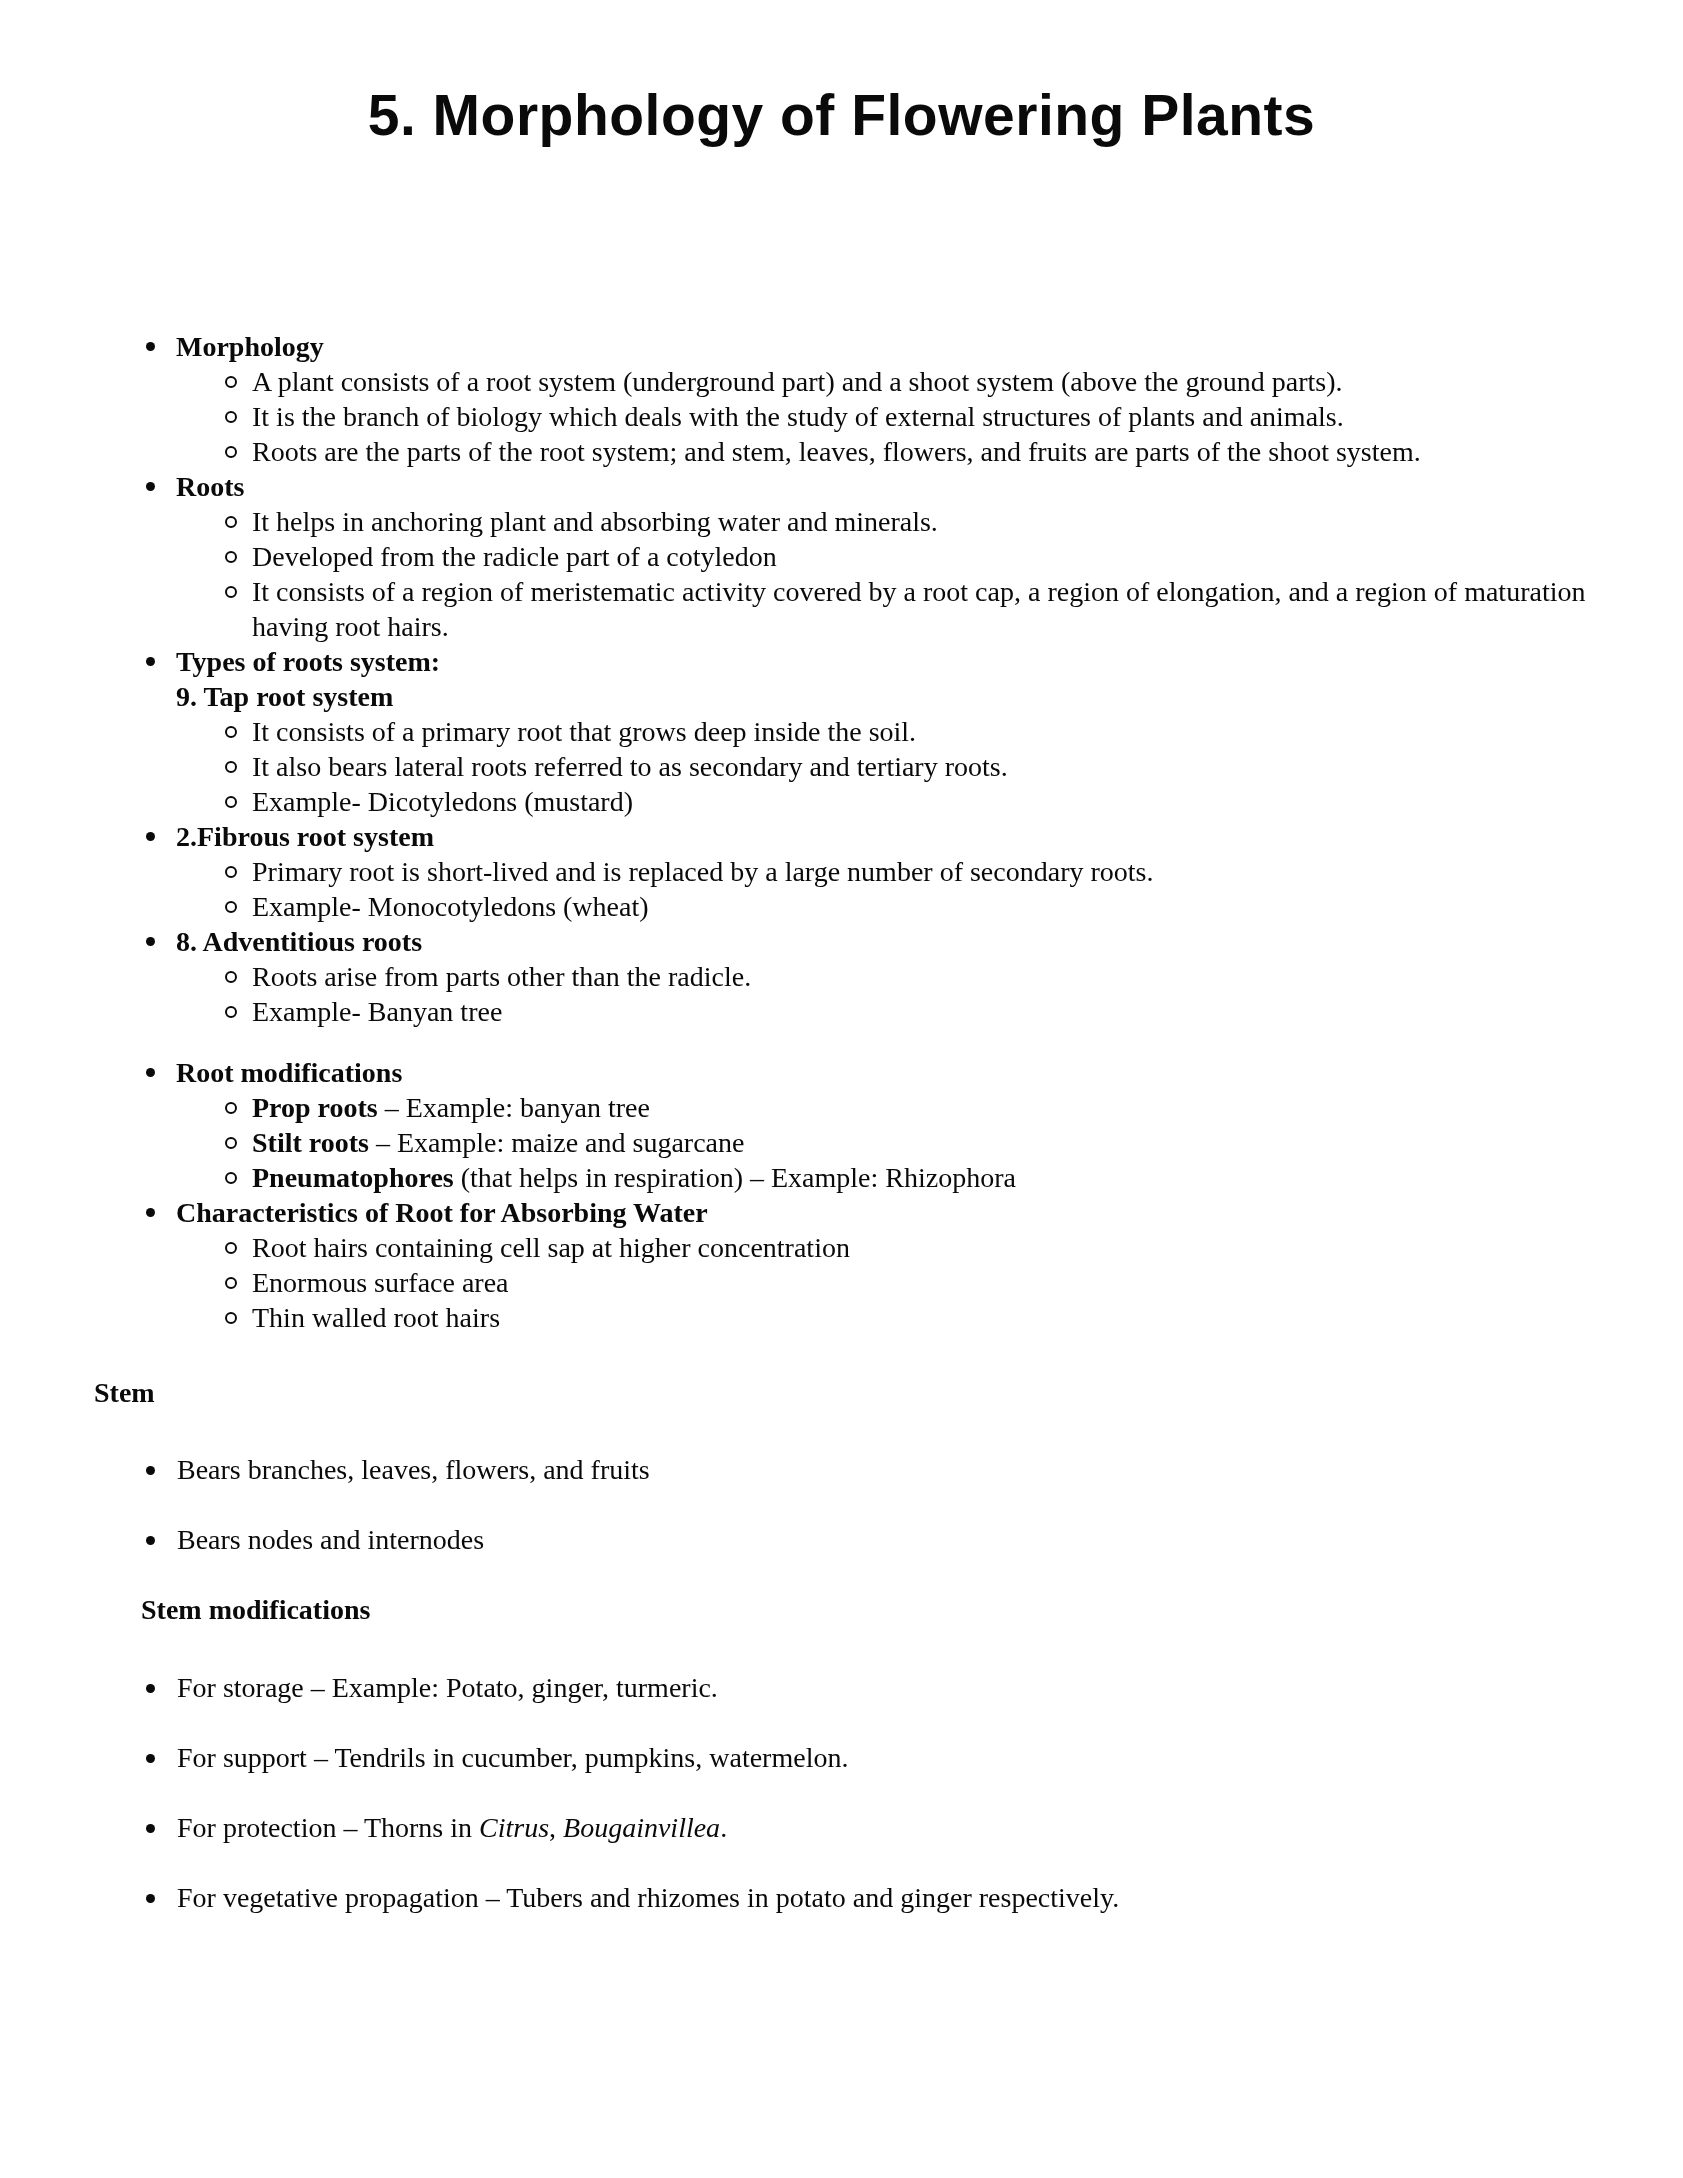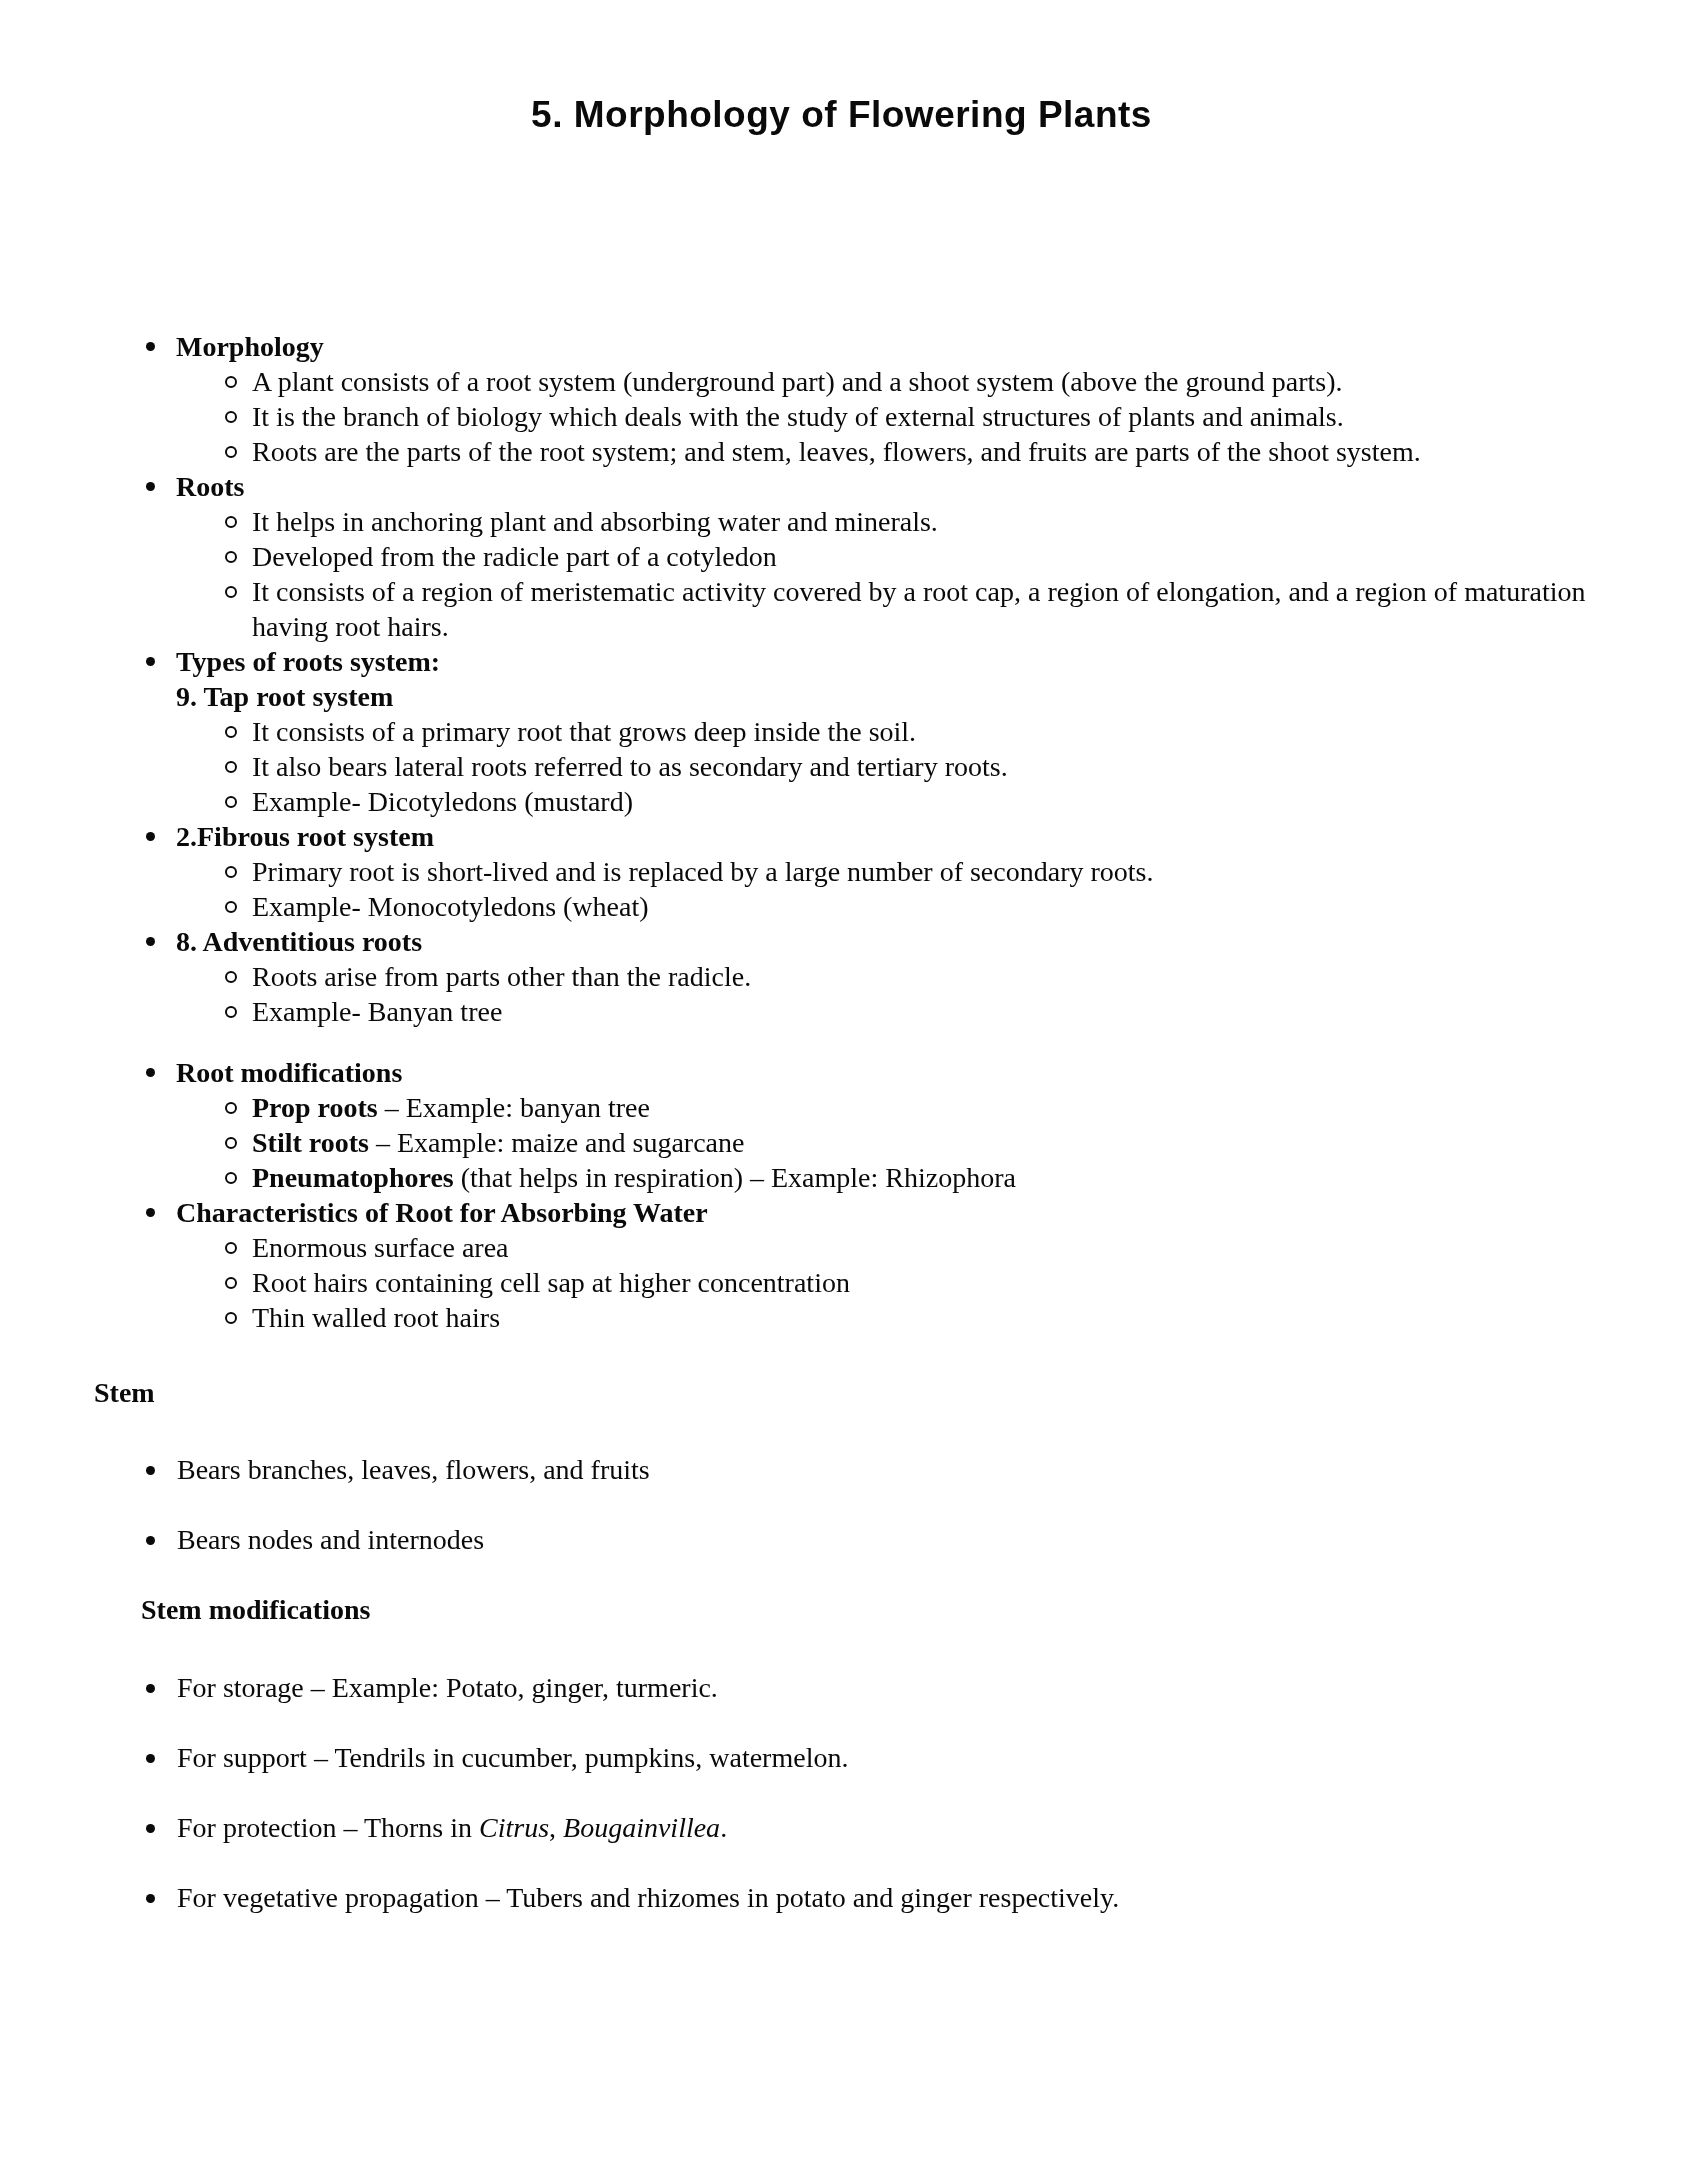--- a/index.html
+++ b/index.html
@@ -10,21 +10,21 @@
     font-family:"Liberation Serif", serif;
     font-size:28px;
     -webkit-font-smoothing:antialiased;
   }
   .page { position:relative; width:1683px; height:2178px; overflow:hidden; }
 
   .title {
     margin:91px 0 0 0;
     text-align:center;
     font-family:"Liberation Sans", sans-serif;
-    font-size:37px;
+    font-size:57px;
     line-height:48px;
     font-weight:700;
     letter-spacing:0.5px;
   }
 
   .outline {
     margin:190px 84px 0 144px;
     line-height:35px;
   }
   .li1 { position:relative; padding-left:32px; }
@@ -163,28 +163,28 @@
       <span class="marker-circle"></span>
       <span class="b">Pneumatophores</span><span> (that helps in respiration) – Example: Rhizophora</span>
     </div>
 
     <div class="li1">
       <span class="marker-disc"></span>
       <span class="b">Characteristics of Root for Absorbing Water</span>
     </div>
     <div class="li2">
       <span class="marker-circle"></span>
+      <span>Root hairs containing cell sap at higher concentration</span>
+    </div>
+    <div class="li2">
+      <span class="marker-circle"></span>
       <span>Enormous surface area</span>
     </div>
     <div class="li2">
       <span class="marker-circle"></span>
-      <span>Root hairs containing cell sap at higher concentration</span>
-    </div>
-    <div class="li2">
-      <span class="marker-circle"></span>
       <span>Thin walled root hairs</span>
     </div>
 
   </div>
 
   <div class="stem-heading">Stem</div>
 
   <div class="stem-list">
     <div class="sli">
       <span class="marker-disc"></span>

